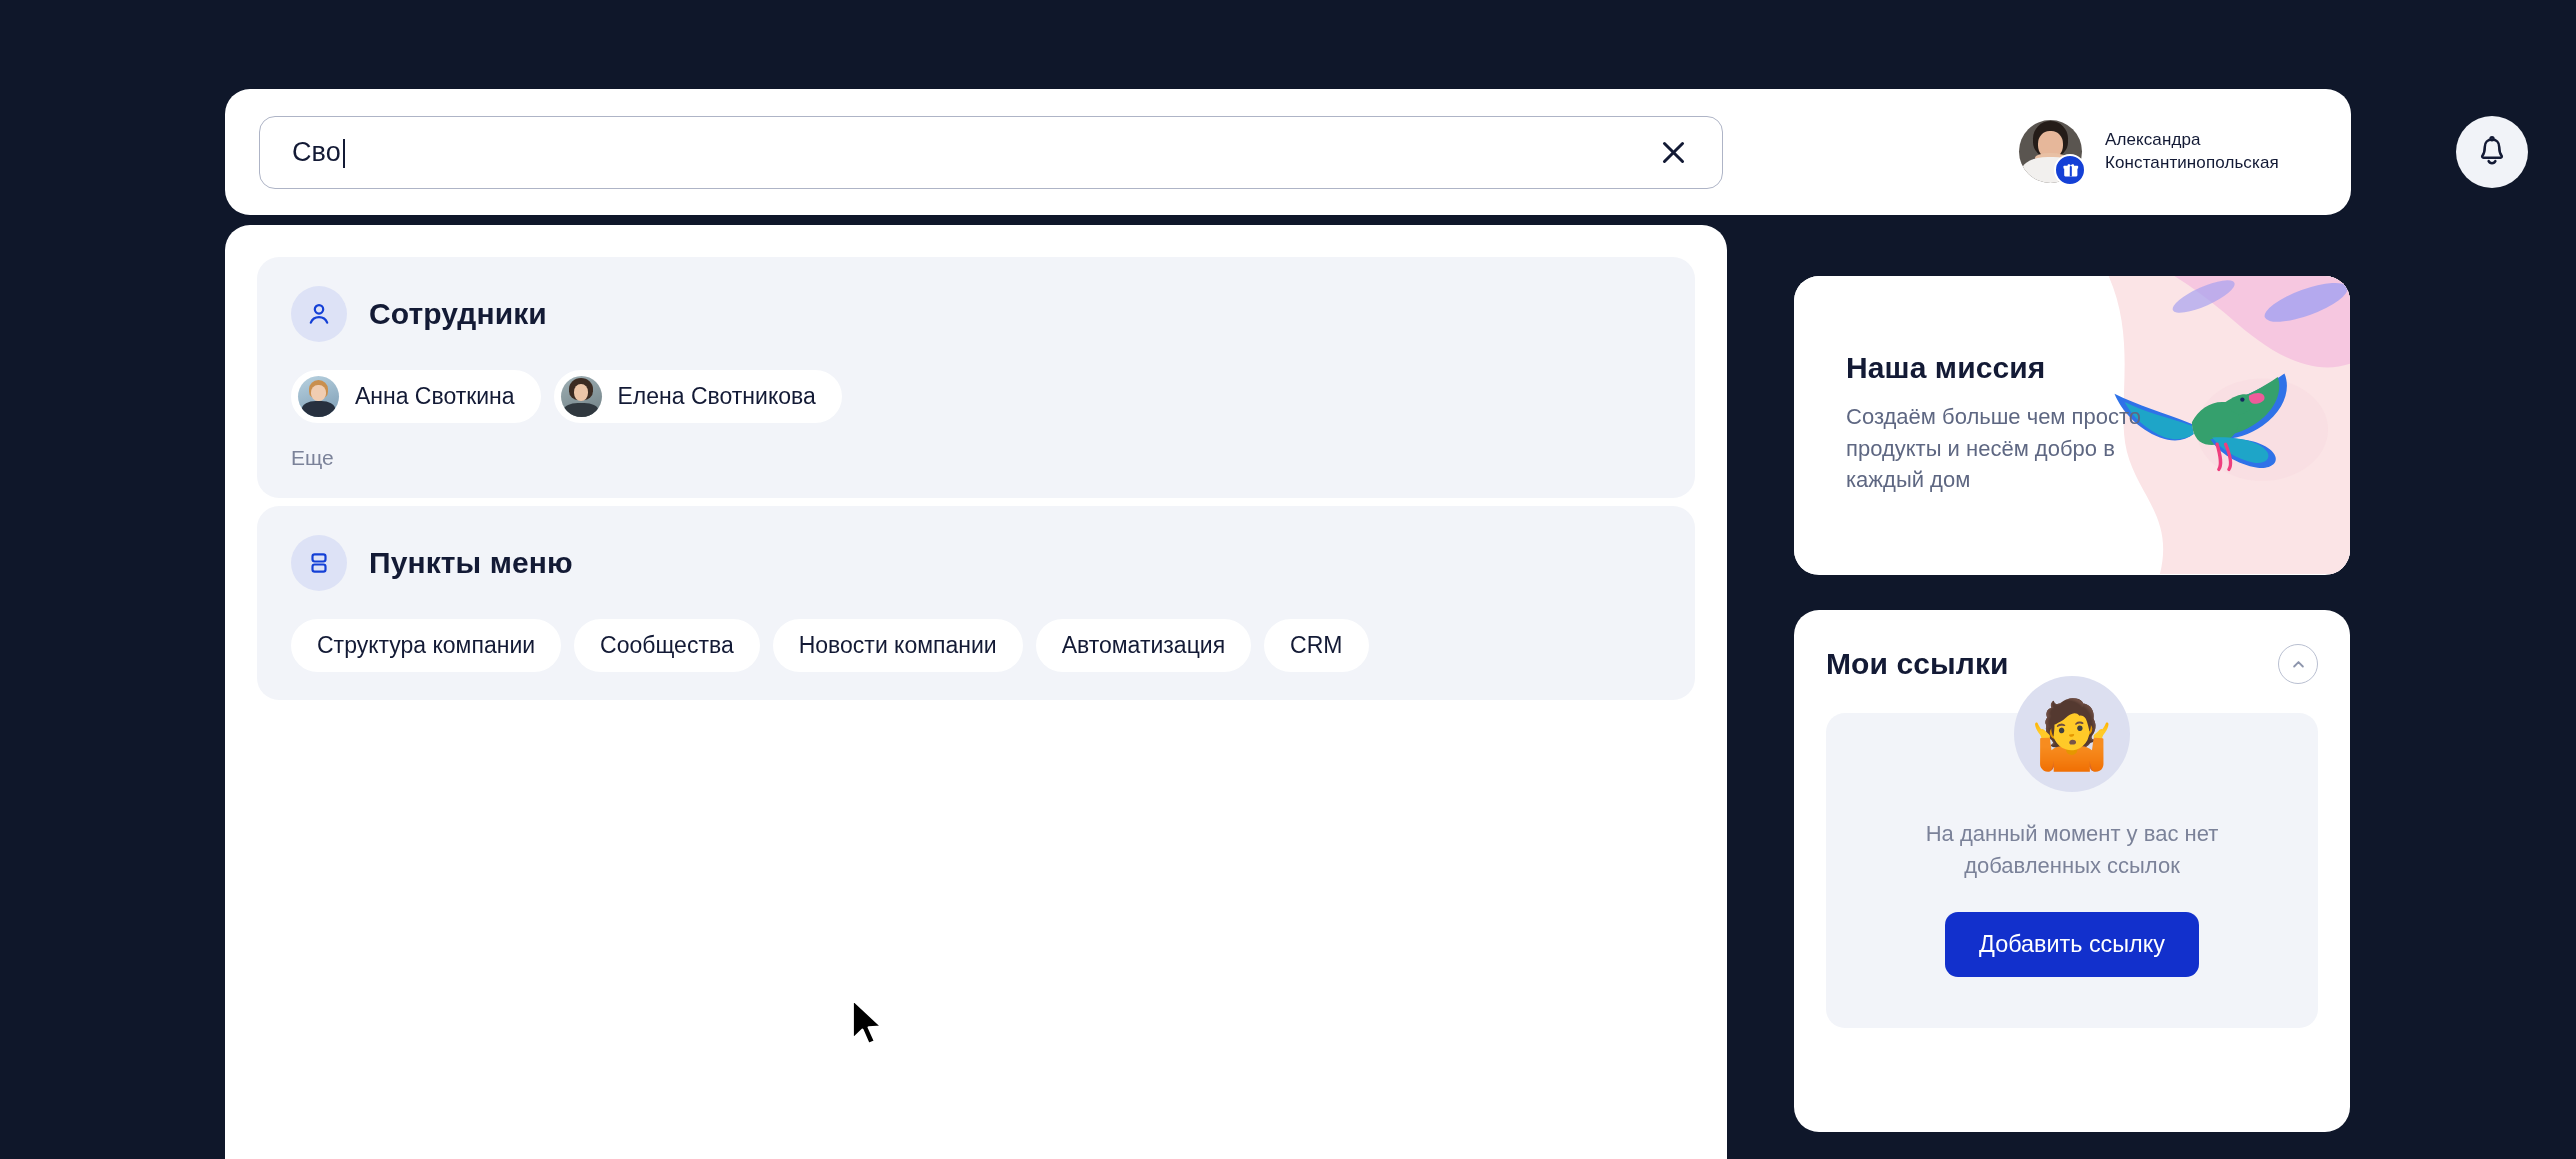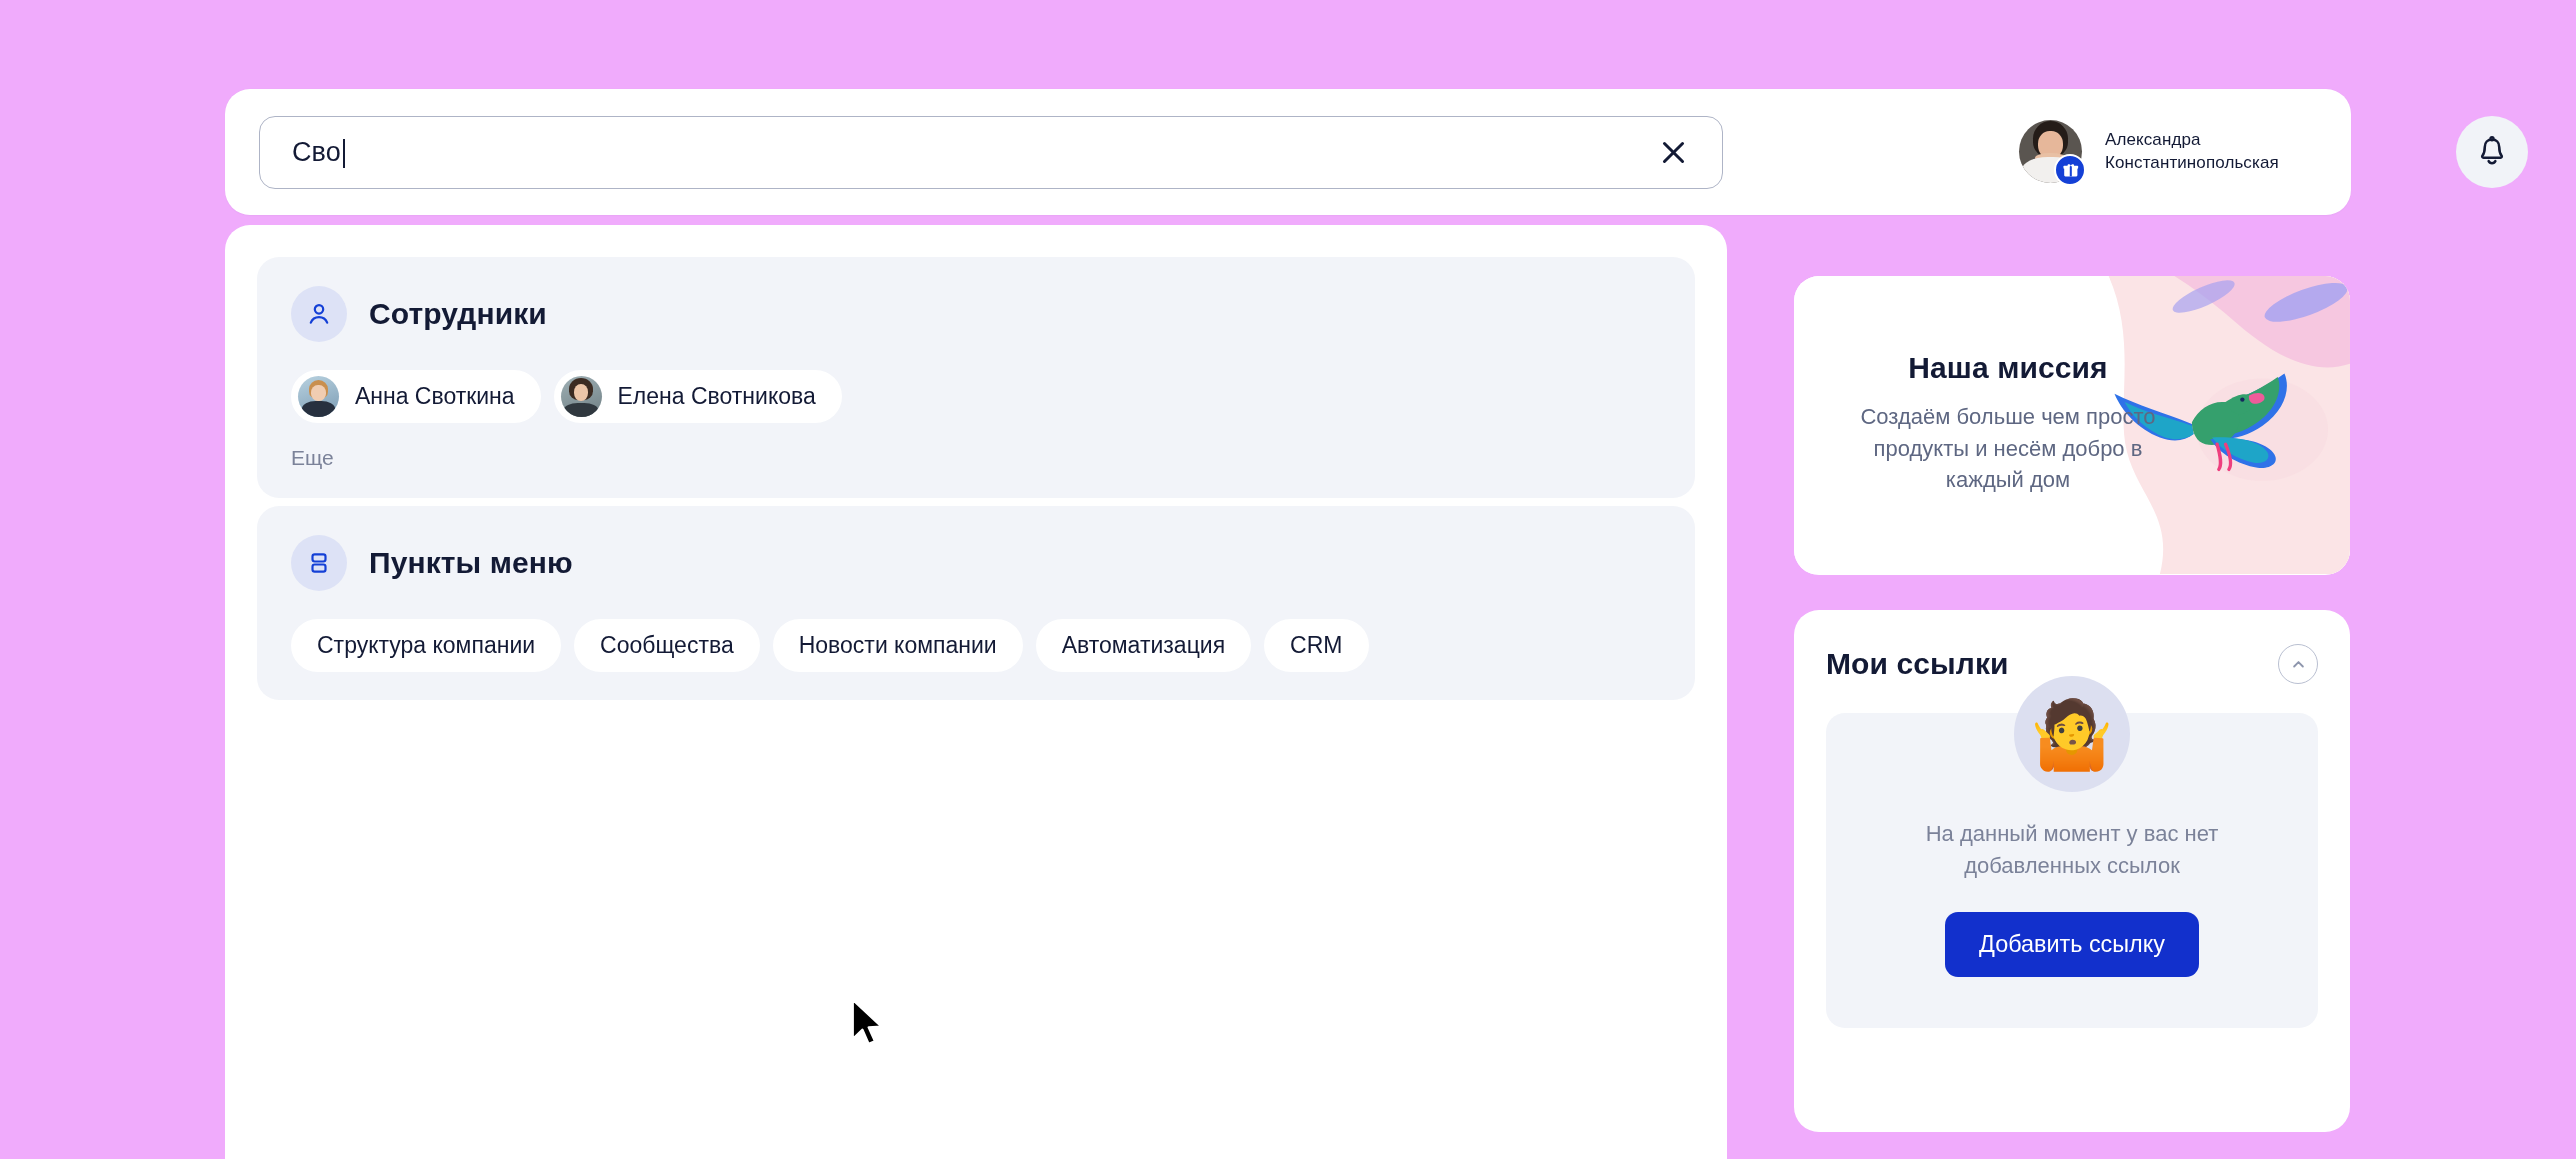--- a/index.html
+++ b/index.html
@@ -10,21 +10,21 @@
     overflow: hidden;
     background: #eef0f5;
     font-family: "Liberation Sans", sans-serif;
     -webkit-font-smoothing: antialiased;
   }
 
   .page {
     position: relative;
     width: 2576px;
     height: 1159px;
-    background: #f0abfc;
+    background: #0f172a;
   }
 
   
   .header-card {
     position: absolute;
     left: 225px;
     top: 89px;
     width: 2126px;
     height: 126px;
     background: #ffffff;
@@ -234,21 +234,21 @@
     top: 276px;
     width: 556px;
     height: 299px;
     background: #ffffff;
     border-radius: 25px;
     overflow: hidden;
   }
 
   .mission-art { position: absolute; inset: 0; }
 
-  .mission-text { position: absolute; left: 42px; top: 75px; width: 344px; z-index: 3; text-align: center; }
+  .mission-text { position: absolute; left: 52px; top: 75px; width: 344px; z-index: 3; }
 
   .mission-title {
     font-size: 30px;
     font-weight: 700;
     color: #131a35;
     margin-bottom: 16px;
     letter-spacing: 0.1px;
   }
 
   .mission-body {

